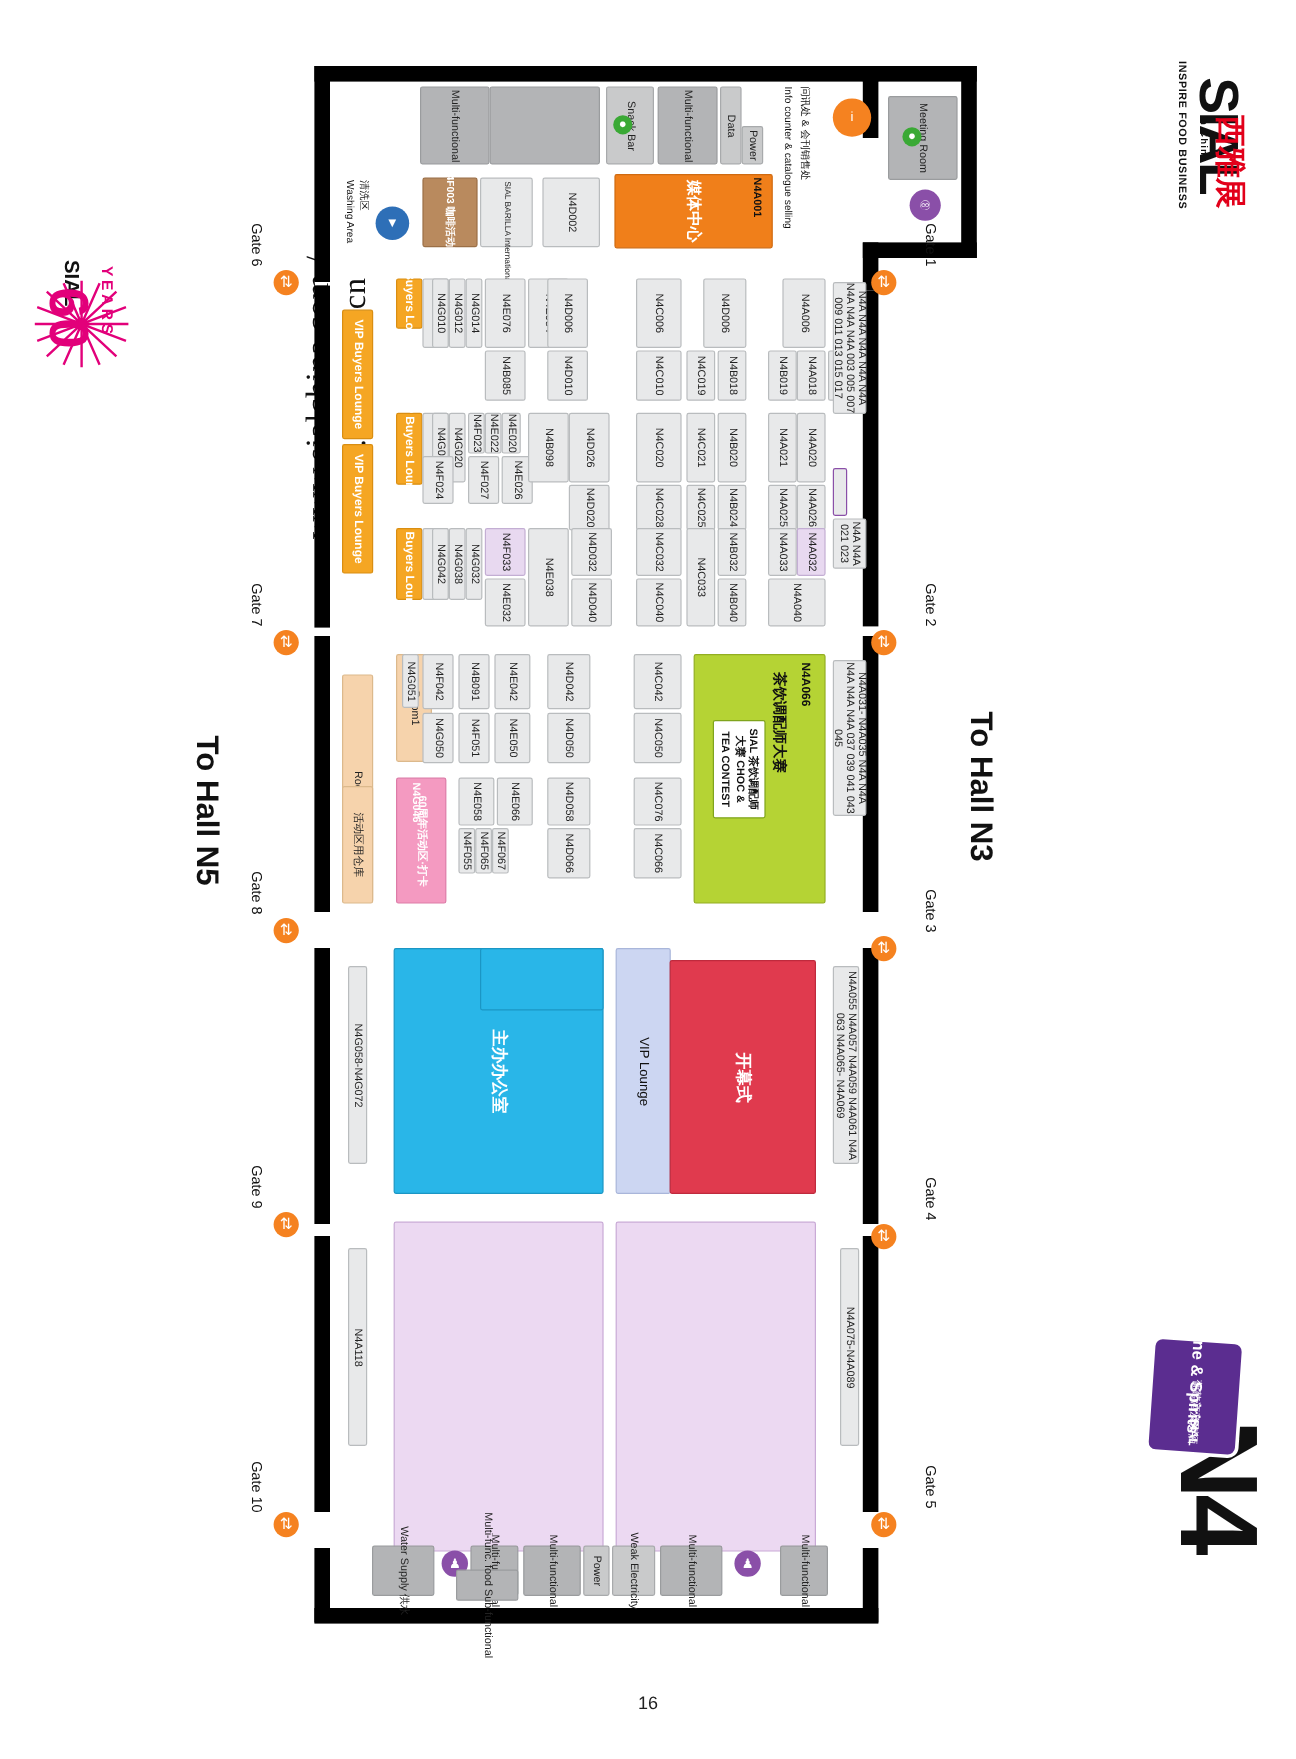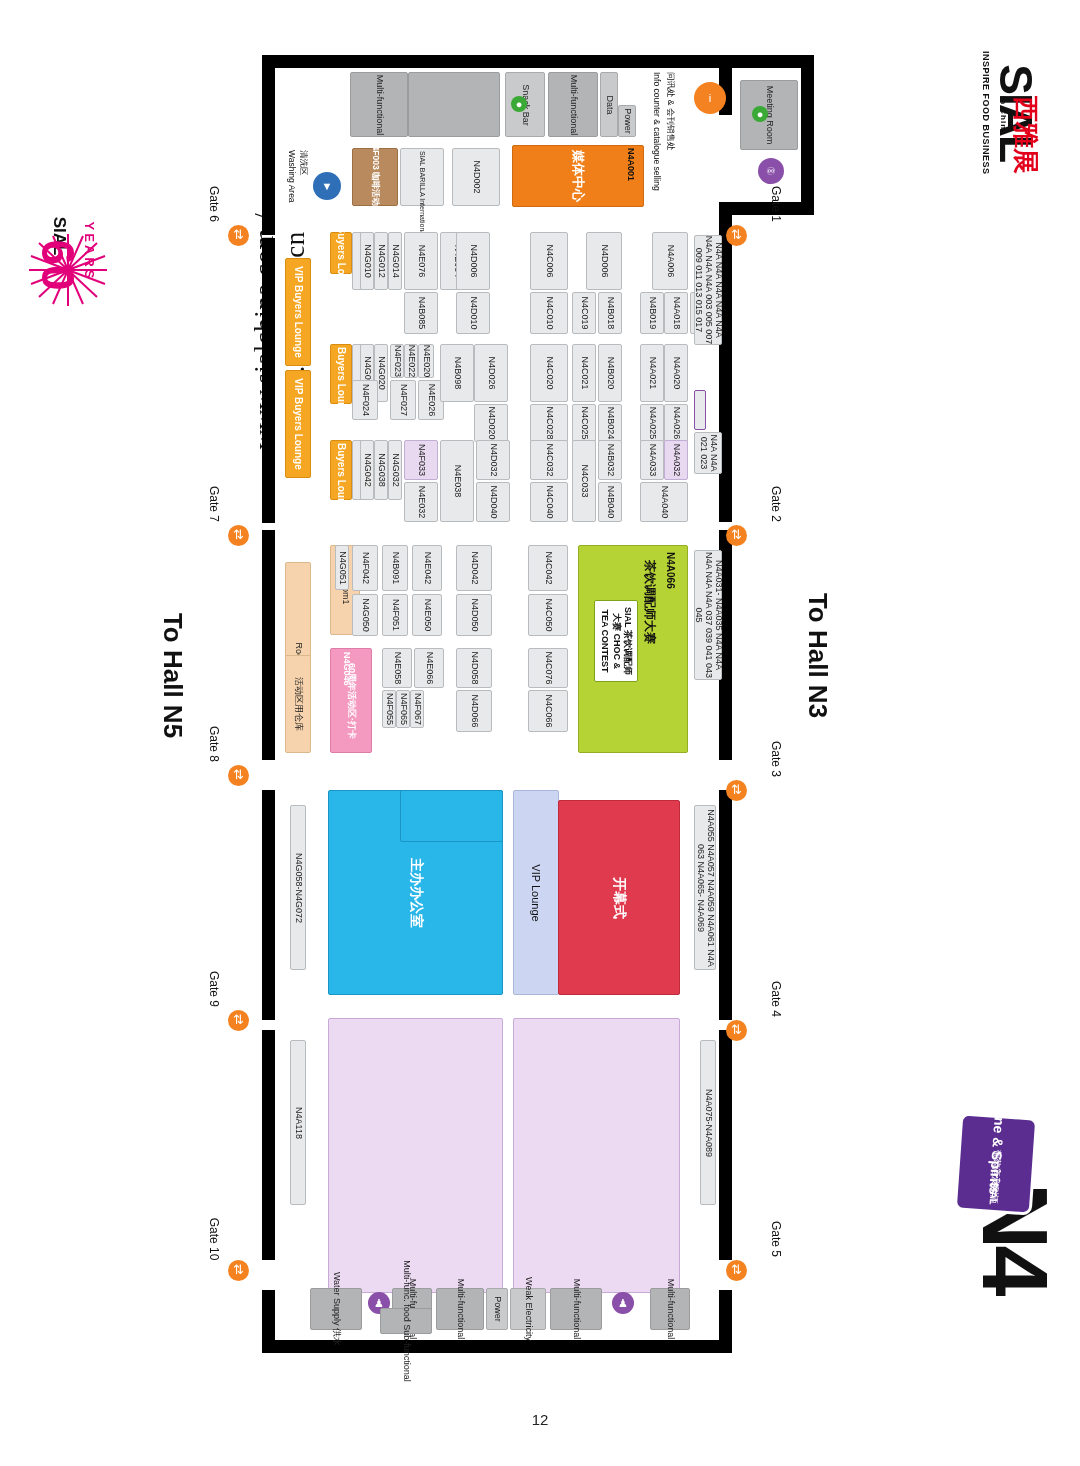--- a/index.html
+++ b/index.html
@@ -73,21 +73,21 @@
 
   .plain-label{position:absolute;font-size:9px;color:#111;}
   .plain-label .inner{transform:rotate(90deg);transform-origin:left top;white-space:nowrap;display:block;}
 
   .contest-box{position:absolute;border:1px solid #7fa41c;background:#fff;border-radius:2px;}
   .contest-box .txt{position:absolute;left:50%;top:50%;transform:translate(-50%,-50%) rotate(90deg);white-space:nowrap;text-align:center;font-size:9px;font-weight:bold;color:#111;line-height:1.25;}
 </style>
 </head>
 <body>
 
-<div id="page-number">12</div>
+<div id="page-number">16</div>
 <div id="website-url">www.sialchina.com / www.sialchina.cn</div>
 
 <div id="brand-block">
   <div id="sial-logo">
     <div class="big">SIAL</div>
     <div class="sub">INSPIRE FOOD BUSINESS</div>
   </div>
   <div id="sial-cn">
     <span>西雅展</span>
     <small>in China</small>

